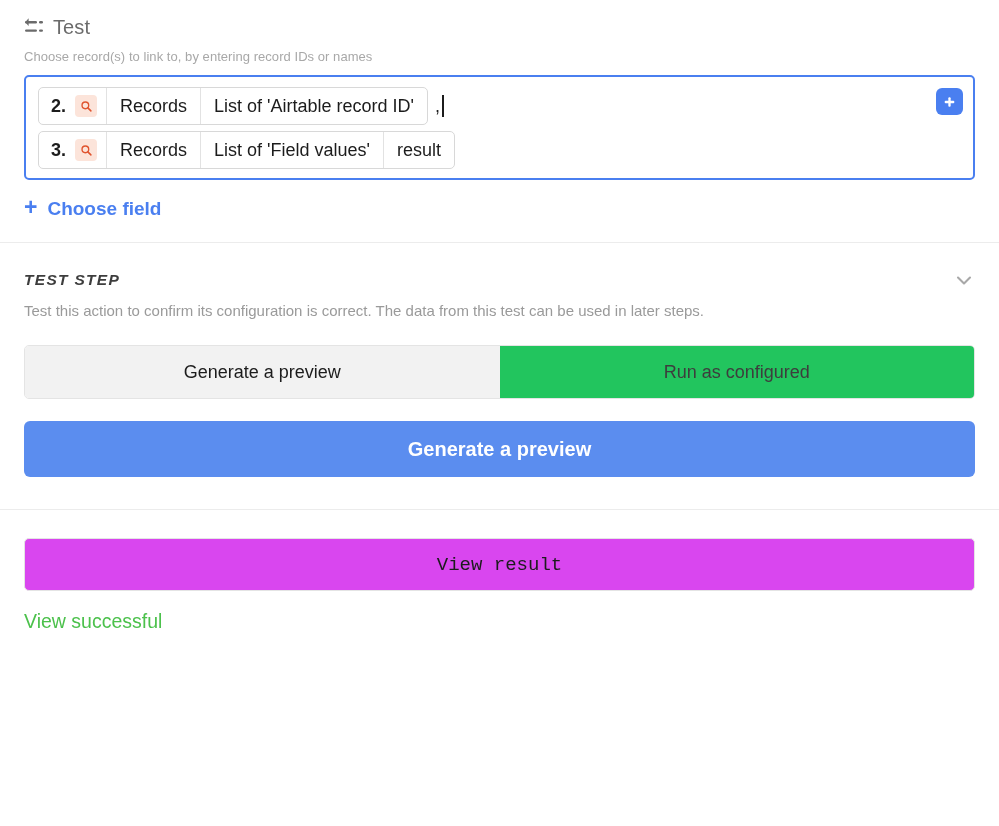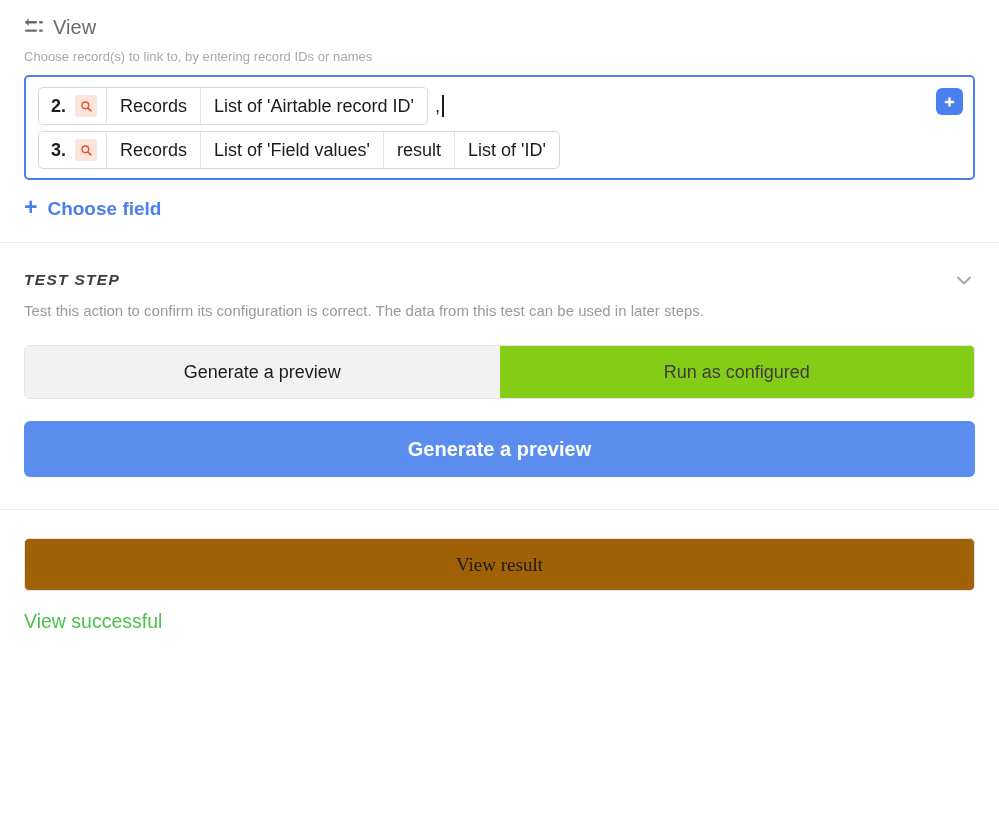--- a/index.html
+++ b/index.html
@@ -218,21 +218,21 @@
     height: 52px;
   }
   .seg {
     flex: 1 1 50%;
     display: flex;
     align-items: center;
     justify-content: center;
     font-size: 18px;
     color: #3d3d3d;
     cursor: pointer;
-    background: #84cc16;
+    background: #22c55e;
     border: none;
     font-family: "Liberation Sans", sans-serif;
     height: 100%;
   }
   .seg.active {
     background: #f2f2f2;
     color: #1c1c1c;
   }
 
   
@@ -253,27 +253,27 @@
     justify-content: center;
   }
 
   .section-gap-bottom { height: 32px; }
 
   
   .secondary-btn {
     margin-top: 28px;
     width: 100%;
     height: 53px;
-    background: #a16207;
+    background: #d946ef;
     border: 1px solid #e4e4e4;
     border-radius: 5px;
     color: #1c1c1c;
     font-size: 19px;
     cursor: pointer;
-    font-family: Liberation Serif, serif;
+    font-family: Liberation Mono, monospace;
     display: flex;
     align-items: center;
     justify-content: center;
   }
   .status-ok {
     margin-top: 19px;
     font-size: 19.5px;
     color: #4cc14c;
   }
 </style>
@@ -285,21 +285,21 @@
   <div class="field-title-row">
     <span class="sliders-icon">
       <svg viewBox="0 0 20 20" width="20" height="20" aria-hidden="true">
         <rect x="1" y="4" width="12" height="2.4" rx="1.2" fill="#6b6b6b"></rect>
         <rect x="1" y="12.4" width="12" height="2.4" rx="1.2" fill="#6b6b6b"></rect>
         <rect x="15" y="4" width="4" height="2.4" rx="1.2" fill="#6b6b6b"></rect>
         <rect x="15" y="12.4" width="4" height="2.4" rx="1.2" fill="#6b6b6b"></rect>
         <path d="M4.6 1.3 L1.2 5.2 L4.6 9.1 Z" fill="#6b6b6b"></path>
       </svg>
     </span>
-    <span class="field-title">View</span>
+    <span class="field-title">Test</span>
   </div>
 
   <div class="field-help">Choose record(s) to link to, by entering record IDs or names</div>
 
   <div class="token-input">
     <div class="token-rows">
 
       <div class="token-line">
         <span class="chip">
           <span class="chip-seg step">
@@ -325,21 +325,20 @@
             <span class="app-badge">
               <svg viewBox="0 0 16 16" width="13" height="13" aria-hidden="true">
                 <circle cx="6.6" cy="6.6" r="4.1" fill="none" stroke="#e0542f" stroke-width="1.7"></circle>
                 <line x1="9.7" y1="9.7" x2="13.4" y2="13.4" stroke="#e0542f" stroke-width="1.9" stroke-linecap="round"></line>
               </svg>
             </span>
           </span>
           <span class="chip-seg">Records</span>
           <span class="chip-seg">List of 'Field values'</span>
           <span class="chip-seg">result</span>
-          <span class="chip-seg">List of 'ID'</span>
         </span>
       </div>
 
     </div>
 
     <button class="plus-btn">
       <svg viewBox="0 0 18 18" width="16" height="16" aria-hidden="true">
         <rect x="7.6" y="3.2" width="2.8" height="11.6" rx="1.2" fill="#ffffff"></rect>
         <rect x="3.2" y="7.6" width="11.6" height="2.8" rx="1.2" fill="#ffffff"></rect>
       </svg>

